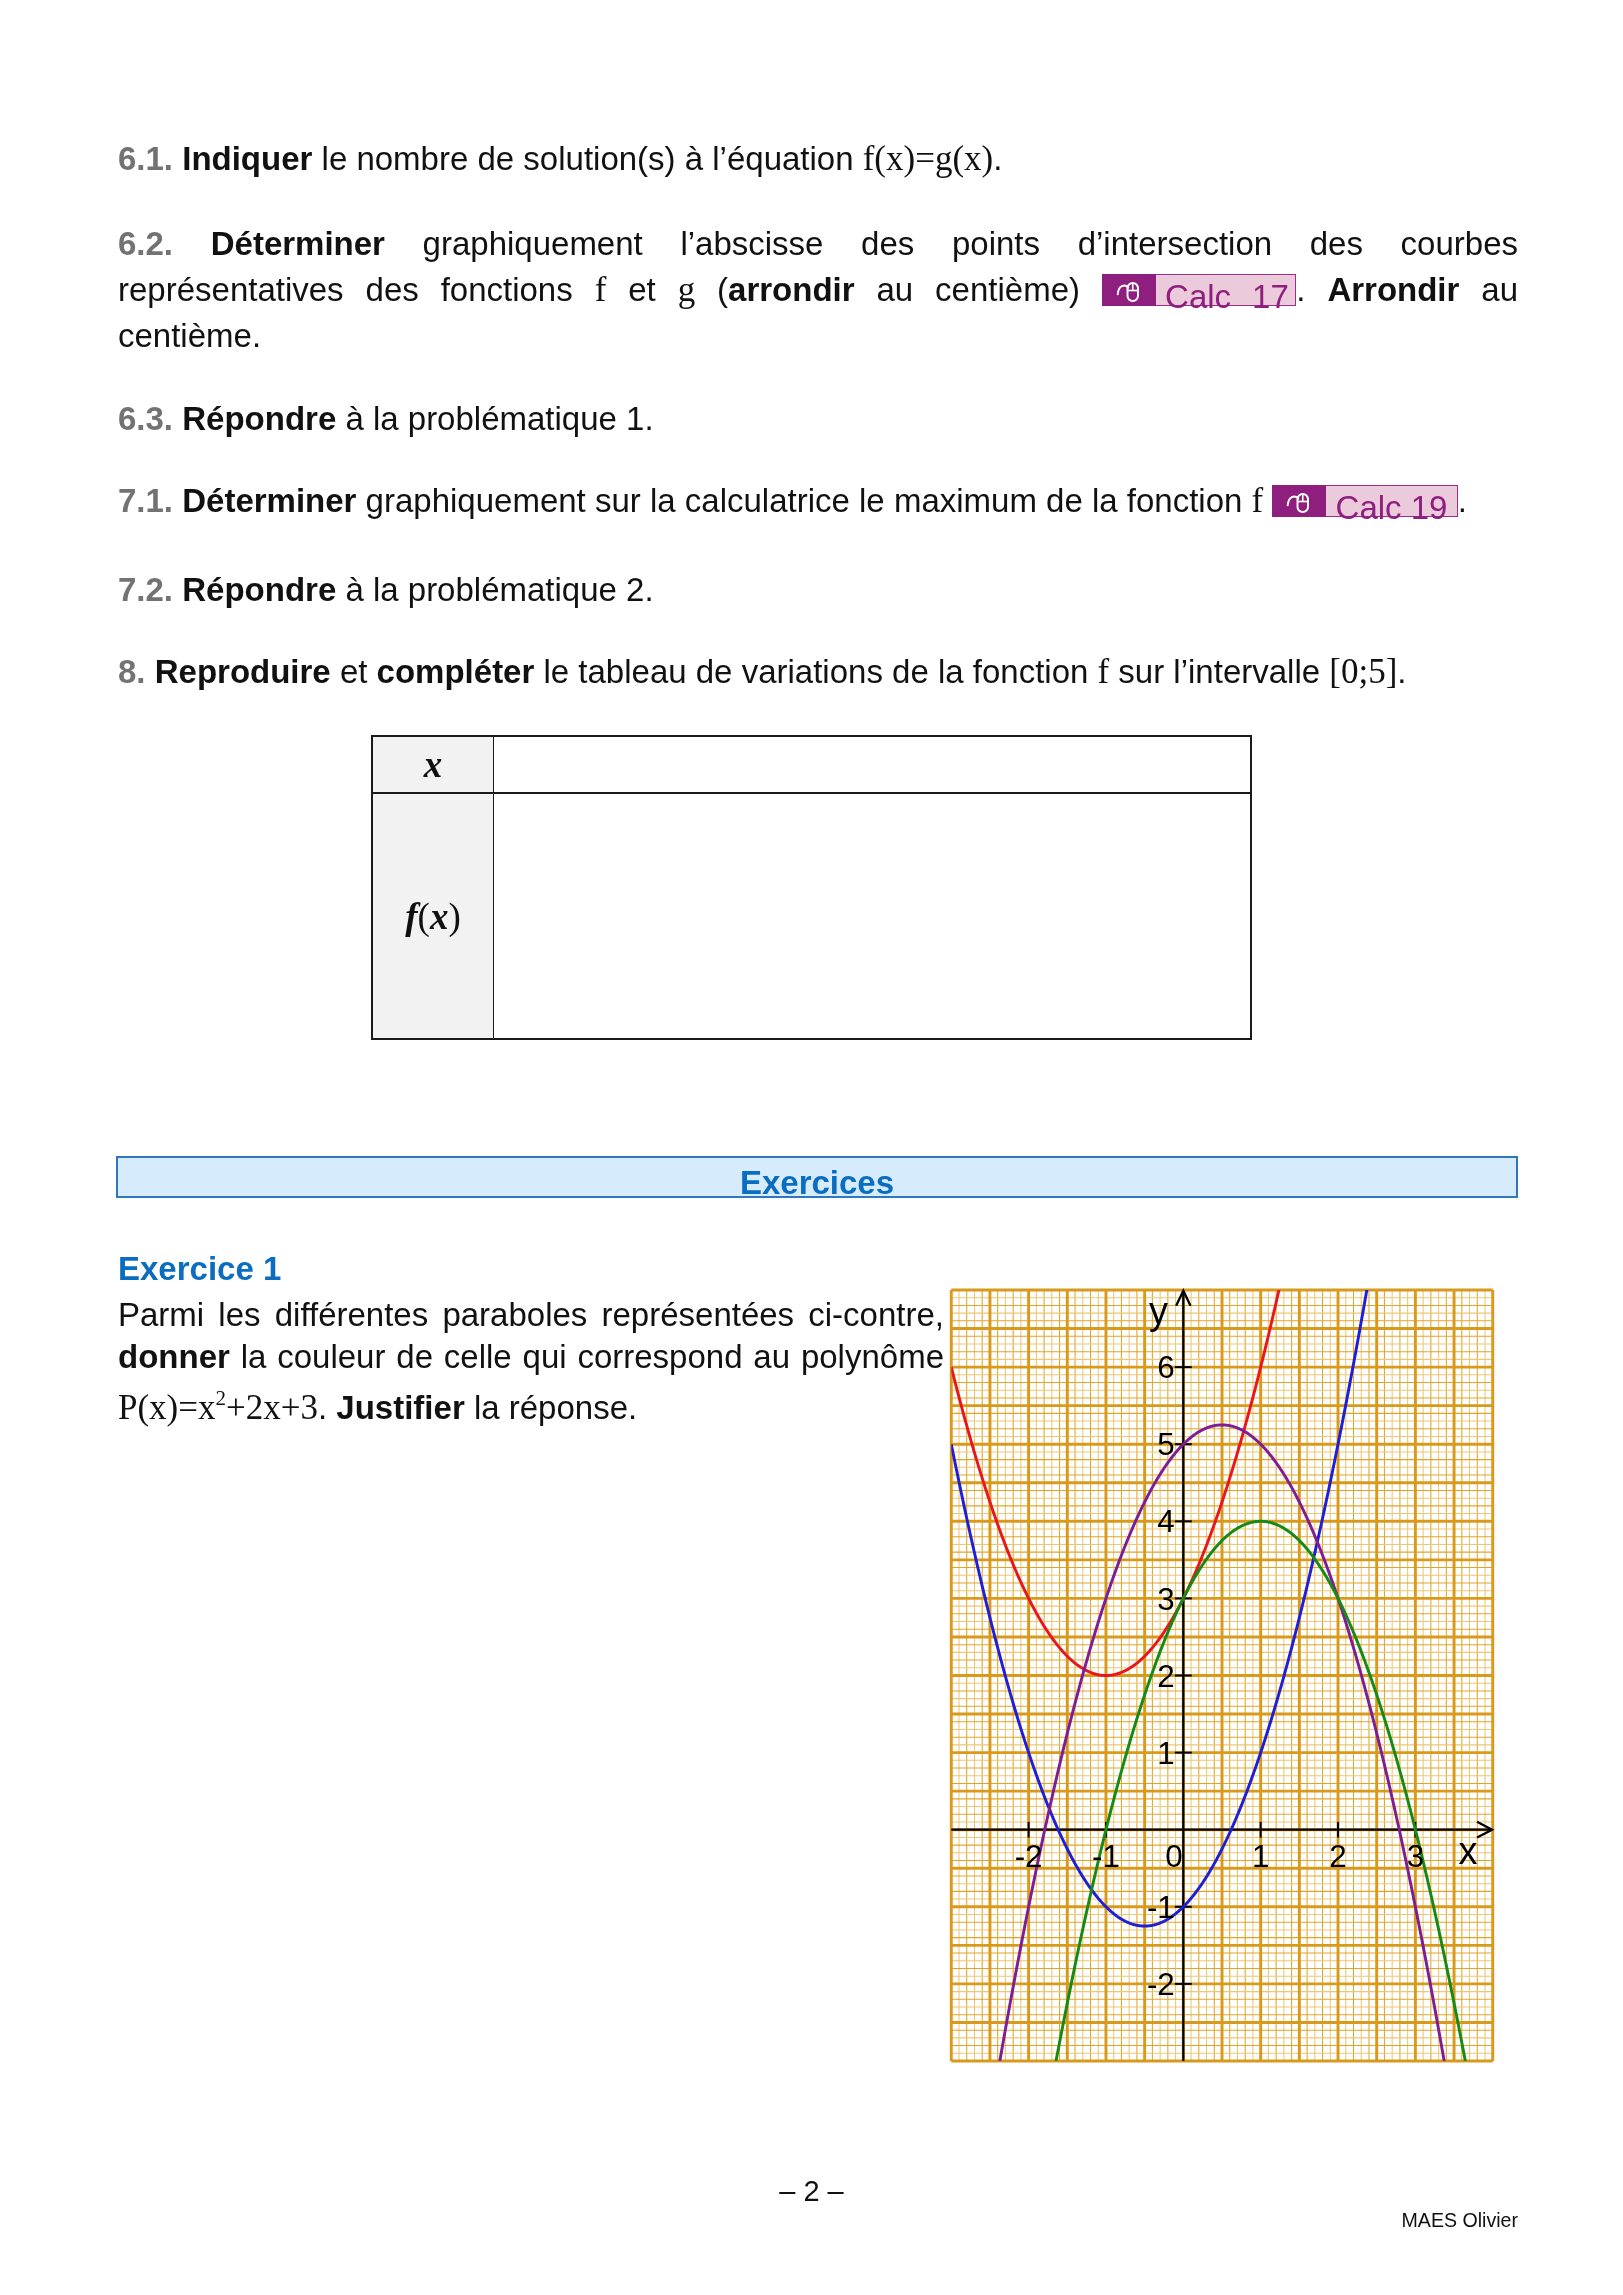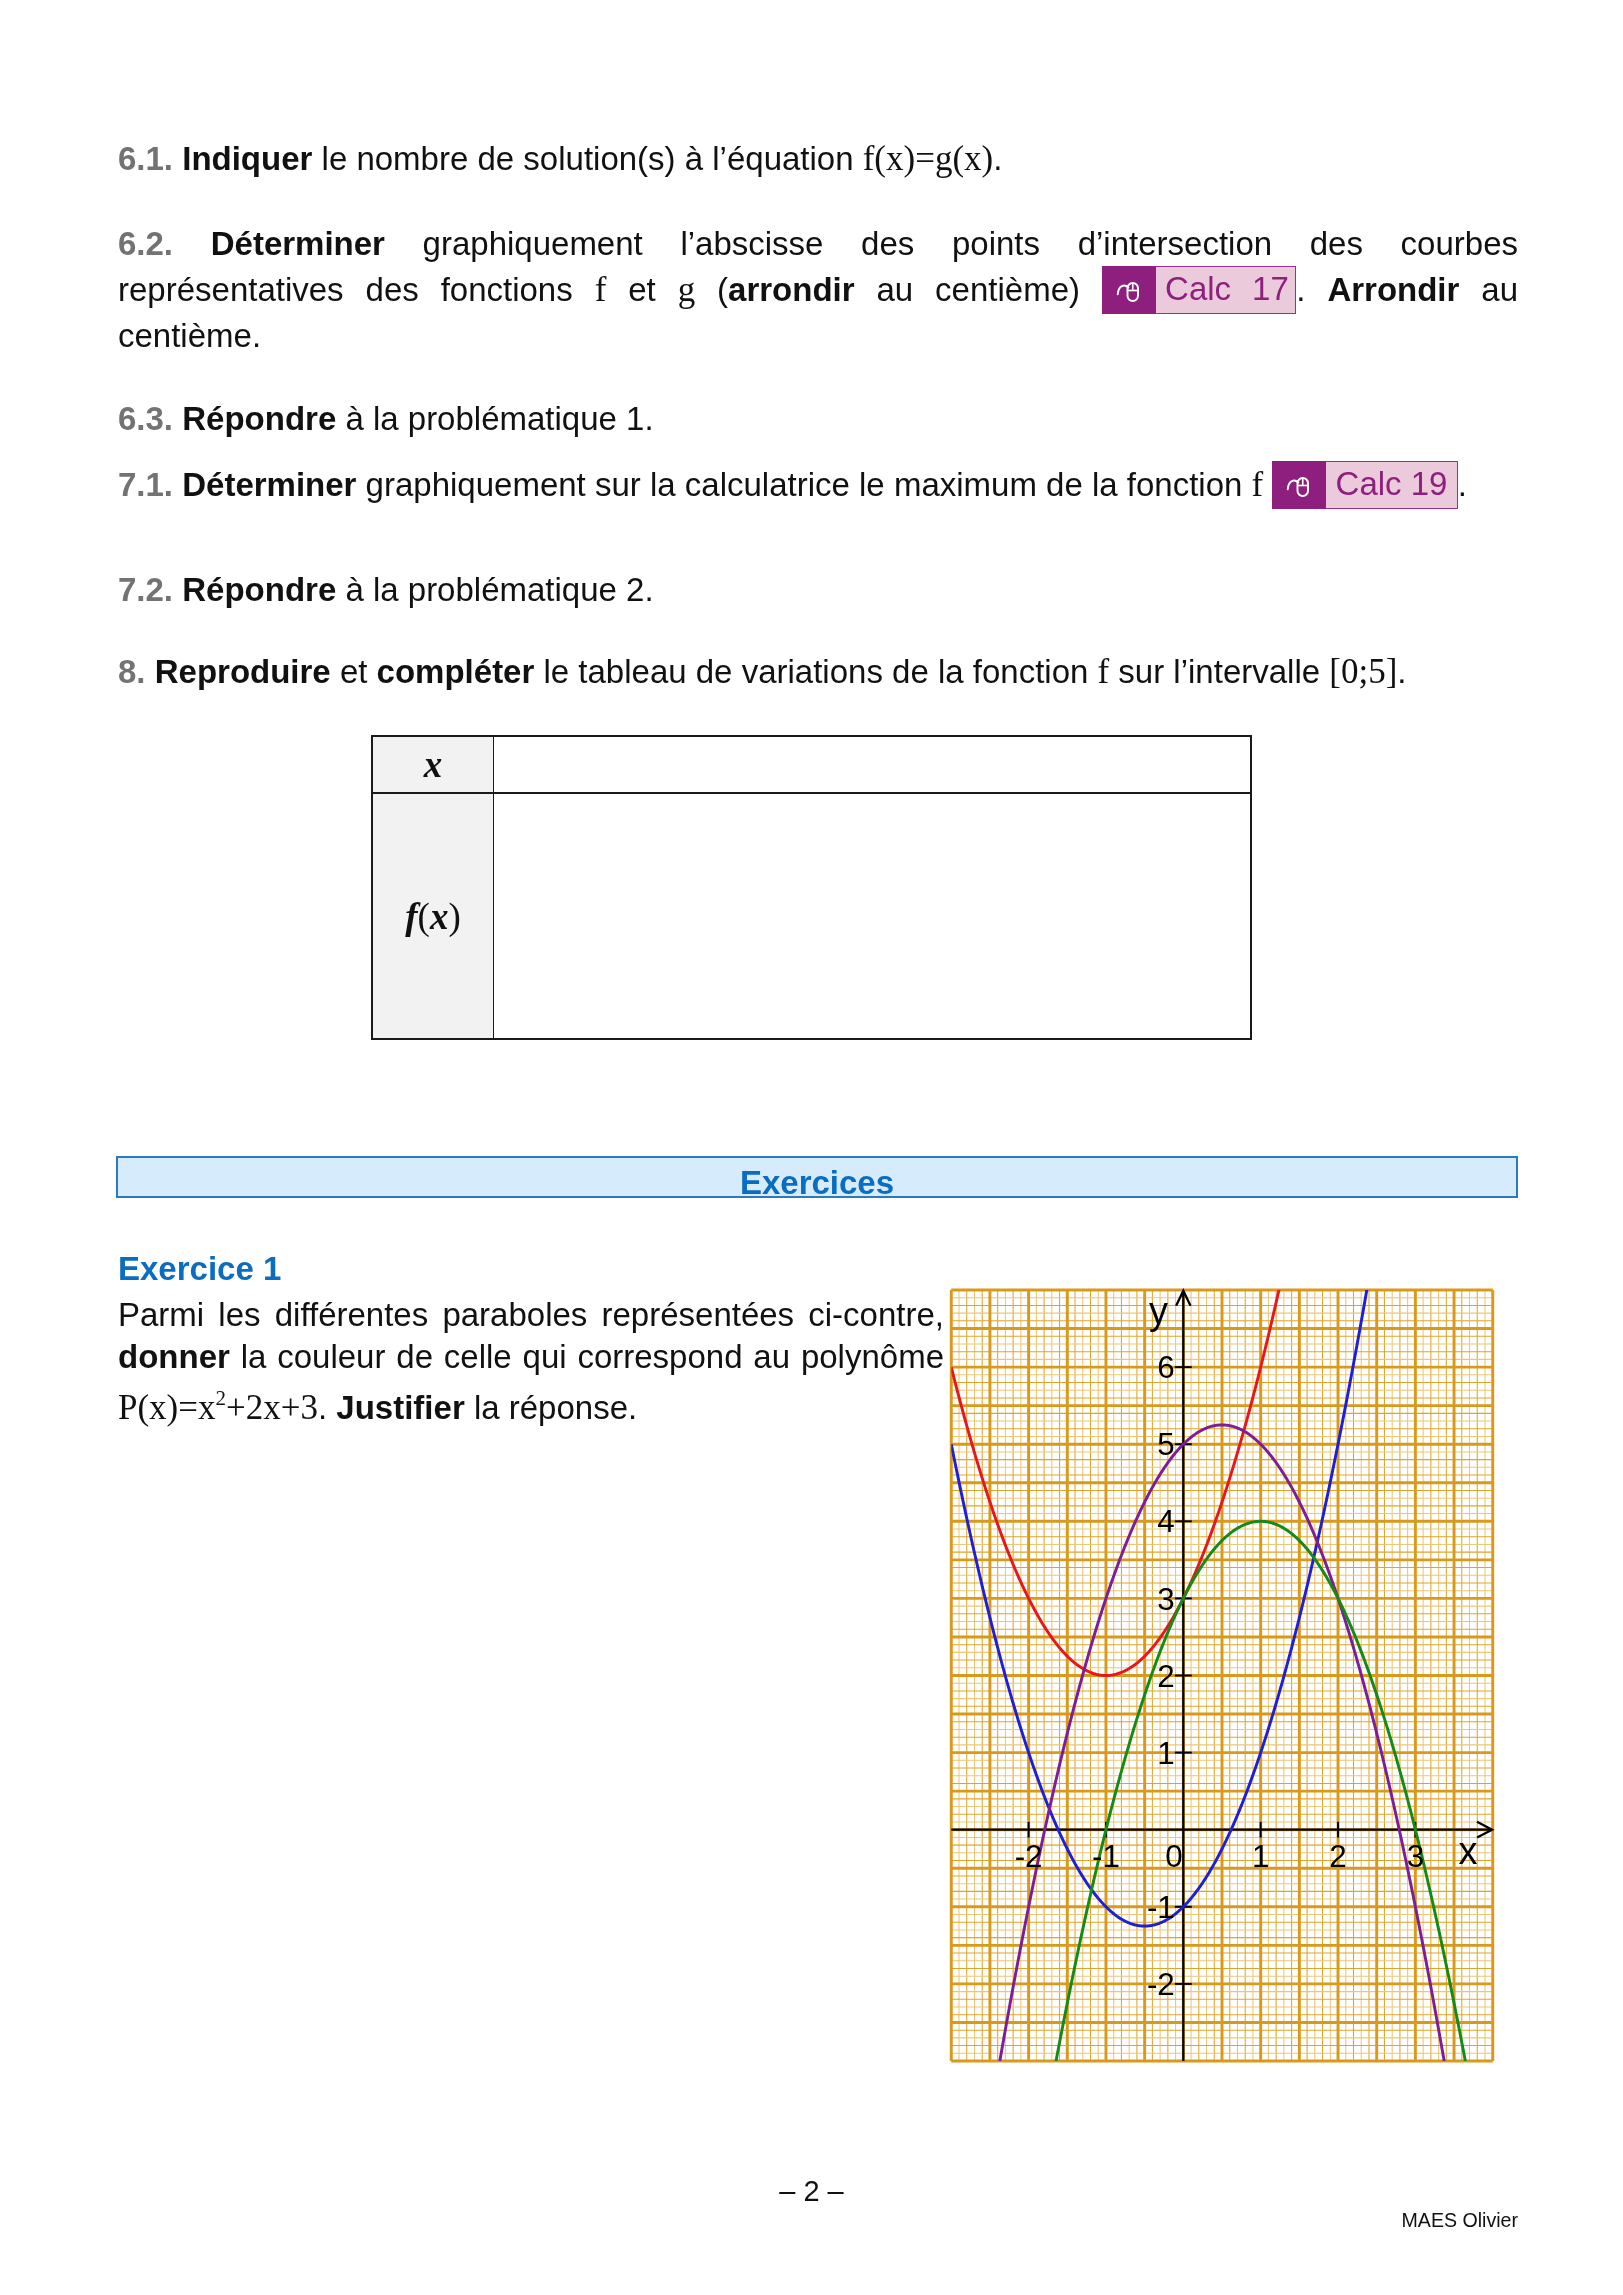--- a/index.html
+++ b/index.html
@@ -13,21 +13,21 @@
     white-space: nowrap;
   }
   .justify { white-space: normal; text-align: justify; text-align-last: justify; }
   .num { color: #737373; font-weight: bold; }
   .b { font-weight: bold; }
   .m { font-family: "Liberation Serif", serif; font-size: 35px; }
   .mu { font-family: Liberation Serif, serif; font-size: 35px; }
   .sup { font-family: "Liberation Serif", serif; font-size: 21px; vertical-align: 14.4px; }
 
   .badge {
-    display: inline-flex; align-items: stretch; height: 48px; vertical-align: middle;
+    display: inline-flex; align-items: stretch; height: 32px; vertical-align: middle;
     position: relative; top: -2px; text-align: center; text-align-last: left;
   }
   .badge .ic {
     width: 54px; background: #8E1F7E; display: flex; align-items: center; justify-content: center;
     border: 1.3px solid #8E1F7E; box-sizing: border-box;
   }
   .badge .lb {
     background: #EBCADB; color: #8E1F7E; border: 1.3px solid #9A2F8A; border-left: none;
     padding: 0 9.2px 0 9.2px; line-height: 43px; font-size: 33px; white-space: nowrap;
   }
@@ -105,21 +105,21 @@
   </div>
   <div class="line" style="top:313px">
     <span>centième.</span>
   </div>
 
   <div class="line" style="top:396px">
     <span class="num">6.3.</span>
     <span class="b">Répondre</span><span> à la problématique 1.</span>
   </div>
 
-  <div class="line" style="top:462px">
+  <div class="line" style="top:478px">
     <span class="num">7.1.</span>
     <span class="b">Déterminer</span><span> graphiquement sur la calculatrice le maximum de la fonction </span><span class="m">f</span>
     <span class="badge">
         <span class="ic">
           <svg width="30" height="29" viewBox="0 0 40 38">
             <path d="M5 24 C6 12 14 10 19 15" stroke="#fff" stroke-width="2.6" fill="none" stroke-linecap="round"></path>
             <rect x="18" y="9" width="14" height="24" rx="7" stroke="#fff" stroke-width="2.6" fill="none"></rect>
             <line x1="25" y1="9" x2="25" y2="19" stroke="#fff" stroke-width="2.2"></line>
             <line x1="18" y1="19" x2="32" y2="19" stroke="#fff" stroke-width="2.2"></line>
           </svg>

